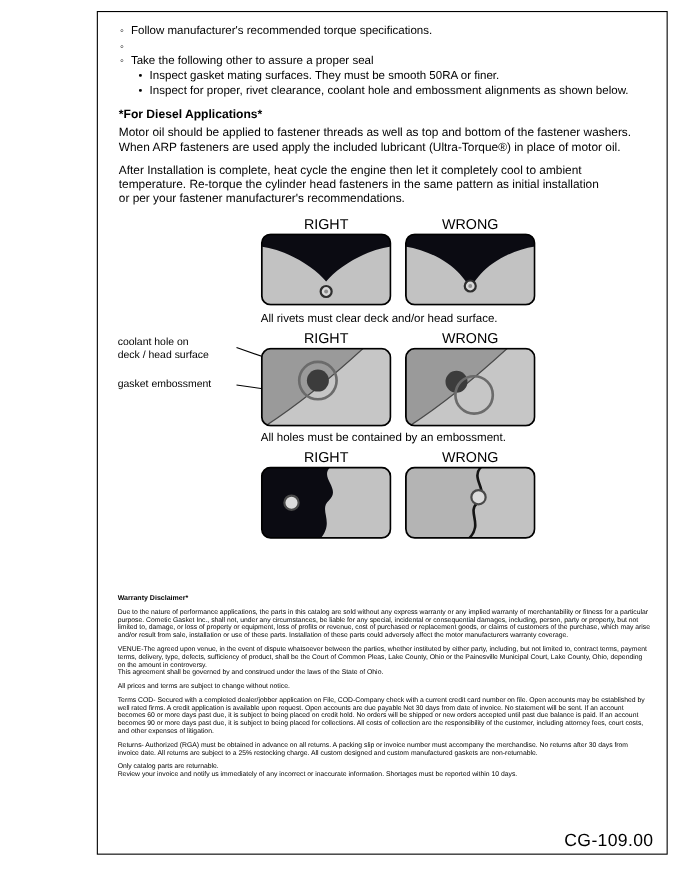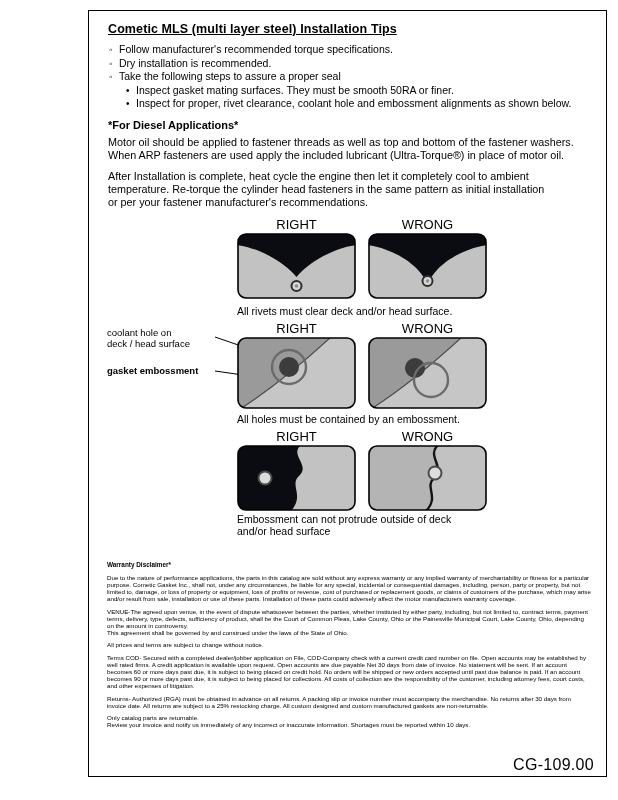--- a/index.html
+++ b/index.html
@@ -32,34 +32,32 @@
   .disclaimer .disc-title { font-weight:bold; font-size:6.4px; margin:0 0 6px 0; }
   .disclaimer p { margin:0 0 5px 0; white-space:pre-line; }
   .footer-code { position:absolute; right:12px; bottom:2px; font-size:16px; letter-spacing:.3px; }
 </style>
 </head>
 <body>
 
 <div class="page">
   <div class="frame">
 
-    <div class="title">Cometic MLS (multi layer steel) Installation Tips</div>
 
     <div class="tips">
       <div class="tip">
         <span class="marker circle">◦</span>
         <span>Follow manufacturer's recommended torque specifications.</span>
       </div>
       <div class="tip">
         <span class="marker circle">◦</span>
-        <span>Dry installation is recommended.</span>
       </div>
       <div class="tip">
         <span class="marker circle">◦</span>
-        <span>Take the following steps to assure a proper seal</span>
+        <span>Take the following other to assure a proper seal</span>
       </div>
       <div class="tip sub">
         <span class="marker dot">•</span>
         <span>Inspect gasket mating surfaces.  They must be smooth 50RA or finer.</span>
       </div>
       <div class="tip sub">
         <span class="marker dot">•</span>
         <span>Inspect for proper, rivet clearance, coolant hole and embossment alignments as shown below.</span>
       </div>
     </div>
@@ -108,21 +106,21 @@
           <rect x="1" y="1" width="117" height="64" rx="8" fill="none" stroke="#000" stroke-width="1.6"></rect>
         </svg>
       </div>
       <div class="dcaption" style="top:88px;">All rivets must clear deck and/or head surface.</div>
 
       <div class="dlabel" style="top:104px; left:130px;">RIGHT</div>
       <div class="dlabel" style="top:104px; left:261px;">WRONG</div>
 
       <div class="ann" style="top:110px;">coolant hole on
 deck / head surface</div>
-      <div class="ann" style="top:148px;font-weight:bold;">gasket embossment</div>
+      <div class="ann" style="top:148px;">gasket embossment</div>
       <svg class="ann-lines" width="74" height="64" viewBox="0 0 74 64">
         <line x1="2" y1="8" x2="66" y2="30" stroke="#000" stroke-width="1"></line>
         <line x1="2" y1="42" x2="58" y2="50" stroke="#000" stroke-width="1"></line>
       </svg>
 
       <div class="dimg" style="top:120px; left:130px;">
         <svg width="119" height="72" viewBox="0 0 119 72">
           <defs>
               <clipPath id="c3">
                 <rect x="1" y="1" width="117" height="70" rx="8"></rect>
@@ -182,22 +180,20 @@
             </defs>
           <g clip-path="url(#c6)">
             <rect width="119" height="66" fill="#c2c2c2"></rect>
             <path d="M0,0 H70 C58,11 78,22 66,33 C56,42 72,52 58,66 H0 Z" fill="#b4b4b4"></path>
             <path d="M70,0 C58,11 78,22 66,33 C56,42 72,52 58,66" fill="none" stroke="#141414" stroke-width="2.4"></path>
             <circle cx="67" cy="28" r="6.5" fill="#dcdcdc" stroke="#4a4a4a" stroke-width="2"></circle>
           </g>
           <rect x="1" y="1" width="117" height="64" rx="8" fill="none" stroke="#000" stroke-width="1.6"></rect>
         </svg>
       </div>
-      <div class="dcaption" style="top:296px;">Embossment can not protrude outside of deck
-and/or head surface</div>
 
     </div>
 
     <div class="disclaimer">
       <div class="disc-title">Warranty Disclaimer*</div>
       <p>Due to the nature of performance applications, the parts in this catalog are sold without any express warranty or any implied warranty of merchantability or fitness for a particular purpose.  Cometic Gasket Inc., shall not, under any circumstances, be liable for any special, incidental or consequential damages, including, person, party or property, but not limited to, damage, or loss of property or equipment, loss of profits or revenue, cost of purchased or replacement goods, or claims of customers of the purchase, which may arise and/or result from sale, installation or use of these parts.  Installation of these parts could adversely affect the motor manufacturers warranty coverage.</p>
       <p>VENUE-The agreed upon venue, in the event of dispute whatsoever between the parties, whether instituted by either party, including, but not limited to, contract terms, payment terms, delivery, type, defects, sufficiency of product, shall be the Court of Common Pleas, Lake County, Ohio or the Painesville Municipal Court, Lake County, Ohio, depending on the amount in controversy.
 This agreement shall be governed by and construed under the laws of the State of Ohio.</p>
       <p>All prices and terms are subject to change without notice.</p>
       <p>Terms COD- Secured with a completed dealer/jobber application on File, COD-Company check with a current credit card number on file.  Open accounts may be established by well rated firms.  A credit application is available upon request.  Open accounts are due payable Net 30 days from date of invoice.  No statement will be sent.  If an account becomes 60 or more days past due, it is subject to being placed on credit hold.  No orders will be shipped or new orders accepted until past due balance is paid.  If an account becomes 90 or more days past due, it is subject to being placed for collections.  All costs of collection are the responsibility of the customer, including attorney fees, court costs, and other expenses of litigation.</p>

